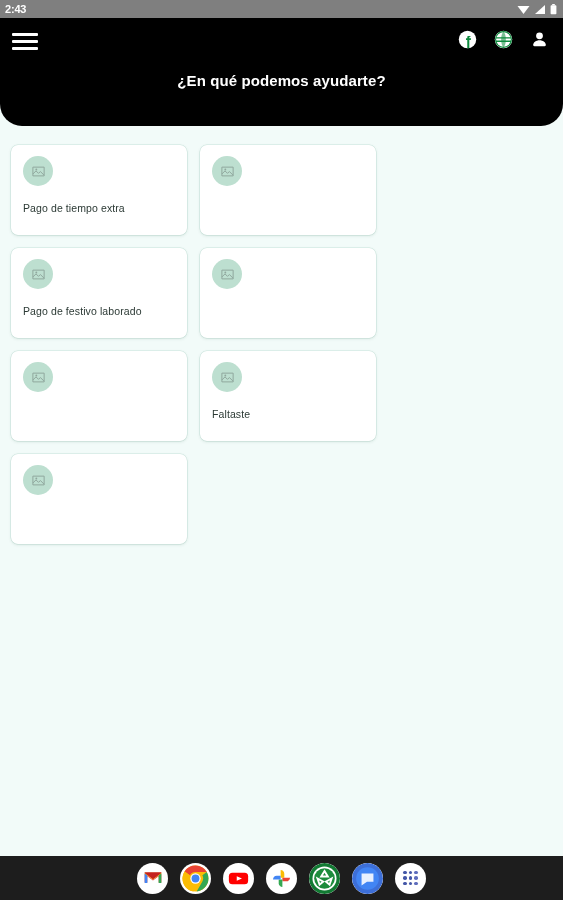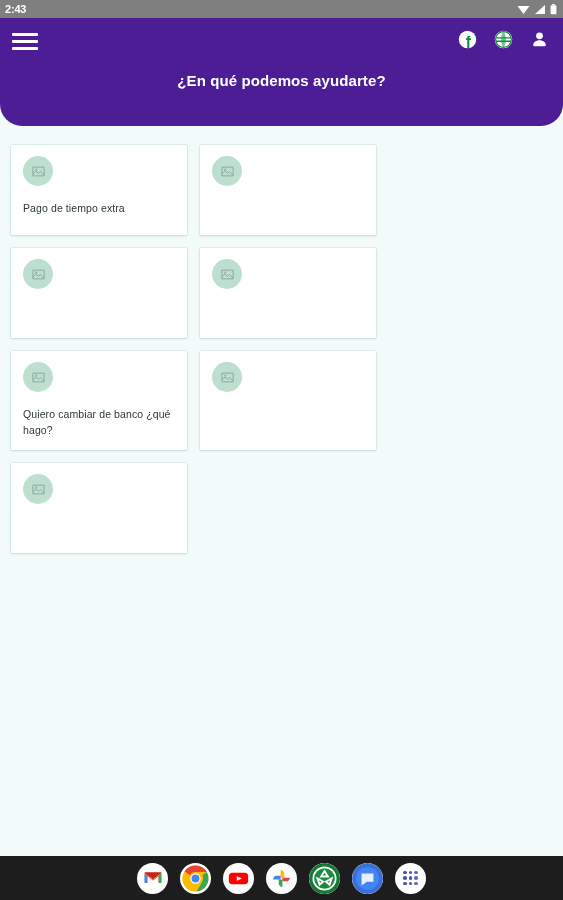--- a/index.html
+++ b/index.html
@@ -34,21 +34,21 @@
   .status-icons {
     display: flex;
     align-items: center;
     gap: 4px;
   }
   .status-icons svg { display: block; }
 
   
   .app-header {
     position: relative;
-    background: #4c1d95;
+    background: #000000;
     height: 108px;
     border-bottom-left-radius: 22px;
     border-bottom-right-radius: 22px;
   }
   .header-top {
     height: 46px;
     display: flex;
     align-items: center;
     justify-content: space-between;
     padding: 0 14px 0 10px;
@@ -89,21 +89,21 @@
     display: flex;
     flex-wrap: wrap;
     gap: 13px;
     padding: 19px 11px 0 11px;
     align-content: flex-start;
   }
   .card {
     width: 176px;
     min-height: 90px;
     background: #ffffff;
-    border-radius: 1px;
+    border-radius: 7px;
     box-shadow: 0 1px 3px rgba(70,110,95,0.16), 0 0 0 0.5px rgba(200,228,220,0.9);
     padding: 11px 12px 12px 12px;
     display: flex;
     flex-direction: column;
     cursor: pointer;
   }
   .card-icon {
     width: 30px;
     height: 30px;
     border-radius: 50%;
@@ -243,51 +243,52 @@
   </div>
 
   <div class="card">
     <div class="card-icon">
       <svg width="15" height="15" viewBox="0 0 24 24">
           <path d="M3 5h18v14H3z" fill="none" stroke="#6b7a74" stroke-width="1.6"></path>
           <path d="M3 16l5-5 4 4 3-3 6 6" fill="none" stroke="#6b7a74" stroke-width="1.6"></path>
           <circle cx="8.5" cy="8.8" r="1.5" fill="#6b7a74"></circle>
         </svg>
     </div>
-  </div>
-
-  <div class="card">
-    <div class="card-icon">
-      <svg width="15" height="15" viewBox="0 0 24 24">
-          <path d="M3 5h18v14H3z" fill="none" stroke="#6b7a74" stroke-width="1.6"></path>
-          <path d="M3 16l5-5 4 4 3-3 6 6" fill="none" stroke="#6b7a74" stroke-width="1.6"></path>
-          <circle cx="8.5" cy="8.8" r="1.5" fill="#6b7a74"></circle>
-        </svg>
-    </div>
-  </div>
-
-  <div class="card">
-    <div class="card-icon">
-      <svg width="15" height="15" viewBox="0 0 24 24">
-          <path d="M3 5h18v14H3z" fill="none" stroke="#6b7a74" stroke-width="1.6"></path>
-          <path d="M3 16l5-5 4 4 3-3 6 6" fill="none" stroke="#6b7a74" stroke-width="1.6"></path>
-          <circle cx="8.5" cy="8.8" r="1.5" fill="#6b7a74"></circle>
-        </svg>
-    </div>
-    <div class="card-label">Quiero cambiar de banco ¿qué hago?</div>
-  </div>
-
-  <div class="card">
-    <div class="card-icon">
-      <svg width="15" height="15" viewBox="0 0 24 24">
-          <path d="M3 5h18v14H3z" fill="none" stroke="#6b7a74" stroke-width="1.6"></path>
-          <path d="M3 16l5-5 4 4 3-3 6 6" fill="none" stroke="#6b7a74" stroke-width="1.6"></path>
-          <circle cx="8.5" cy="8.8" r="1.5" fill="#6b7a74"></circle>
-        </svg>
-    </div>
+    <div class="card-label">Pago de festivo laborado</div>
+  </div>
+
+  <div class="card">
+    <div class="card-icon">
+      <svg width="15" height="15" viewBox="0 0 24 24">
+          <path d="M3 5h18v14H3z" fill="none" stroke="#6b7a74" stroke-width="1.6"></path>
+          <path d="M3 16l5-5 4 4 3-3 6 6" fill="none" stroke="#6b7a74" stroke-width="1.6"></path>
+          <circle cx="8.5" cy="8.8" r="1.5" fill="#6b7a74"></circle>
+        </svg>
+    </div>
+  </div>
+
+  <div class="card">
+    <div class="card-icon">
+      <svg width="15" height="15" viewBox="0 0 24 24">
+          <path d="M3 5h18v14H3z" fill="none" stroke="#6b7a74" stroke-width="1.6"></path>
+          <path d="M3 16l5-5 4 4 3-3 6 6" fill="none" stroke="#6b7a74" stroke-width="1.6"></path>
+          <circle cx="8.5" cy="8.8" r="1.5" fill="#6b7a74"></circle>
+        </svg>
+    </div>
+  </div>
+
+  <div class="card">
+    <div class="card-icon">
+      <svg width="15" height="15" viewBox="0 0 24 24">
+          <path d="M3 5h18v14H3z" fill="none" stroke="#6b7a74" stroke-width="1.6"></path>
+          <path d="M3 16l5-5 4 4 3-3 6 6" fill="none" stroke="#6b7a74" stroke-width="1.6"></path>
+          <circle cx="8.5" cy="8.8" r="1.5" fill="#6b7a74"></circle>
+        </svg>
+    </div>
+    <div class="card-label">Faltaste</div>
   </div>
 
   <div class="card">
     <div class="card-icon">
       <svg width="15" height="15" viewBox="0 0 24 24">
           <path d="M3 5h18v14H3z" fill="none" stroke="#6b7a74" stroke-width="1.6"></path>
           <path d="M3 16l5-5 4 4 3-3 6 6" fill="none" stroke="#6b7a74" stroke-width="1.6"></path>
           <circle cx="8.5" cy="8.8" r="1.5" fill="#6b7a74"></circle>
         </svg>
     </div>

